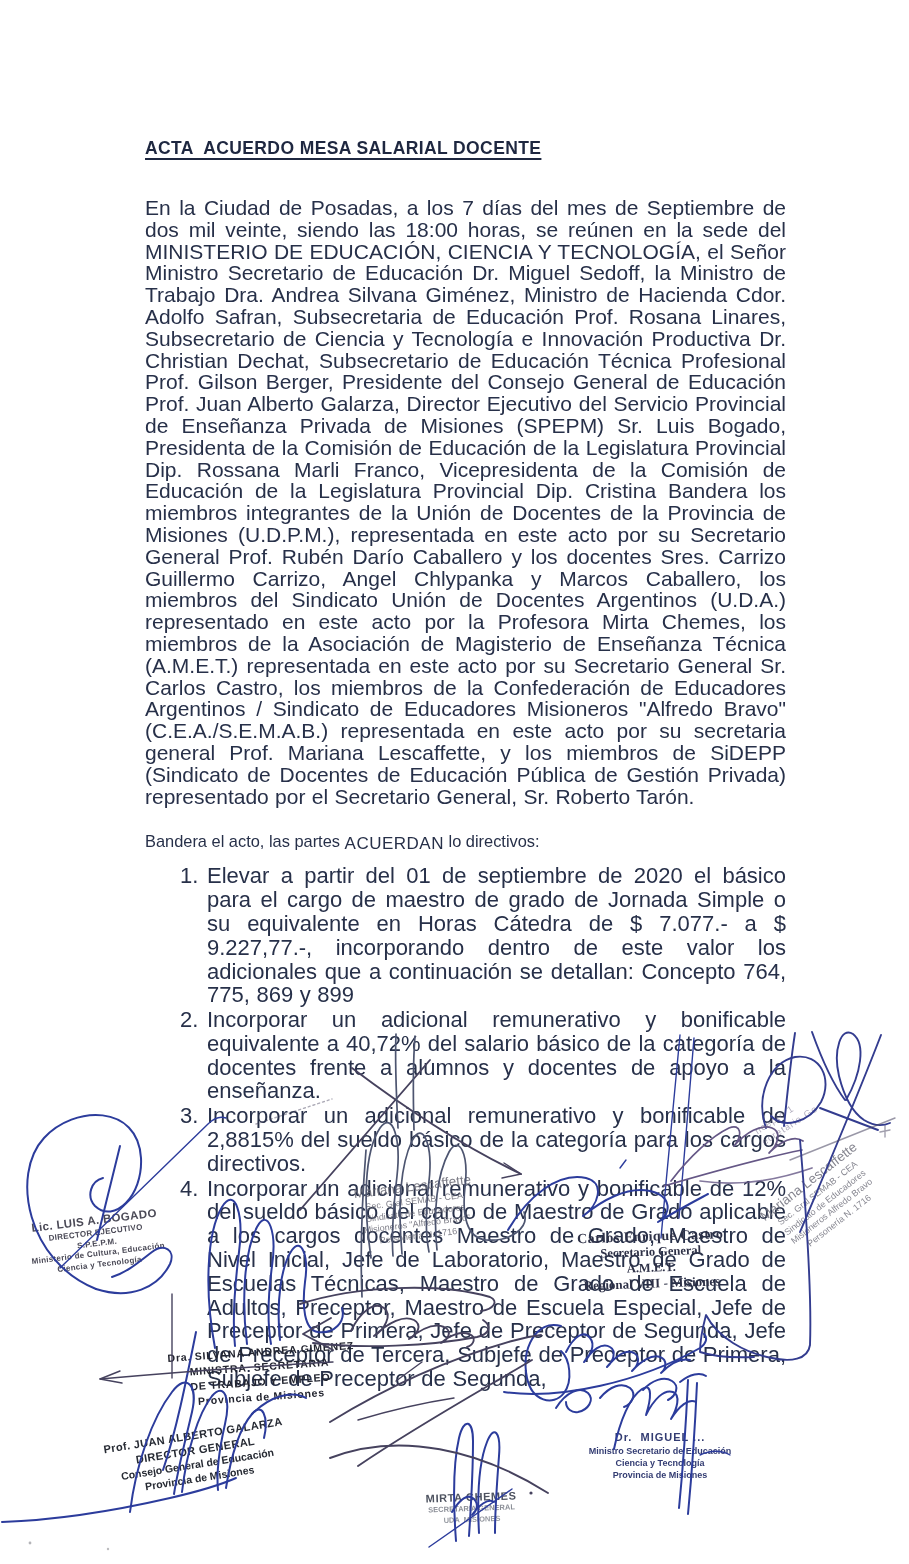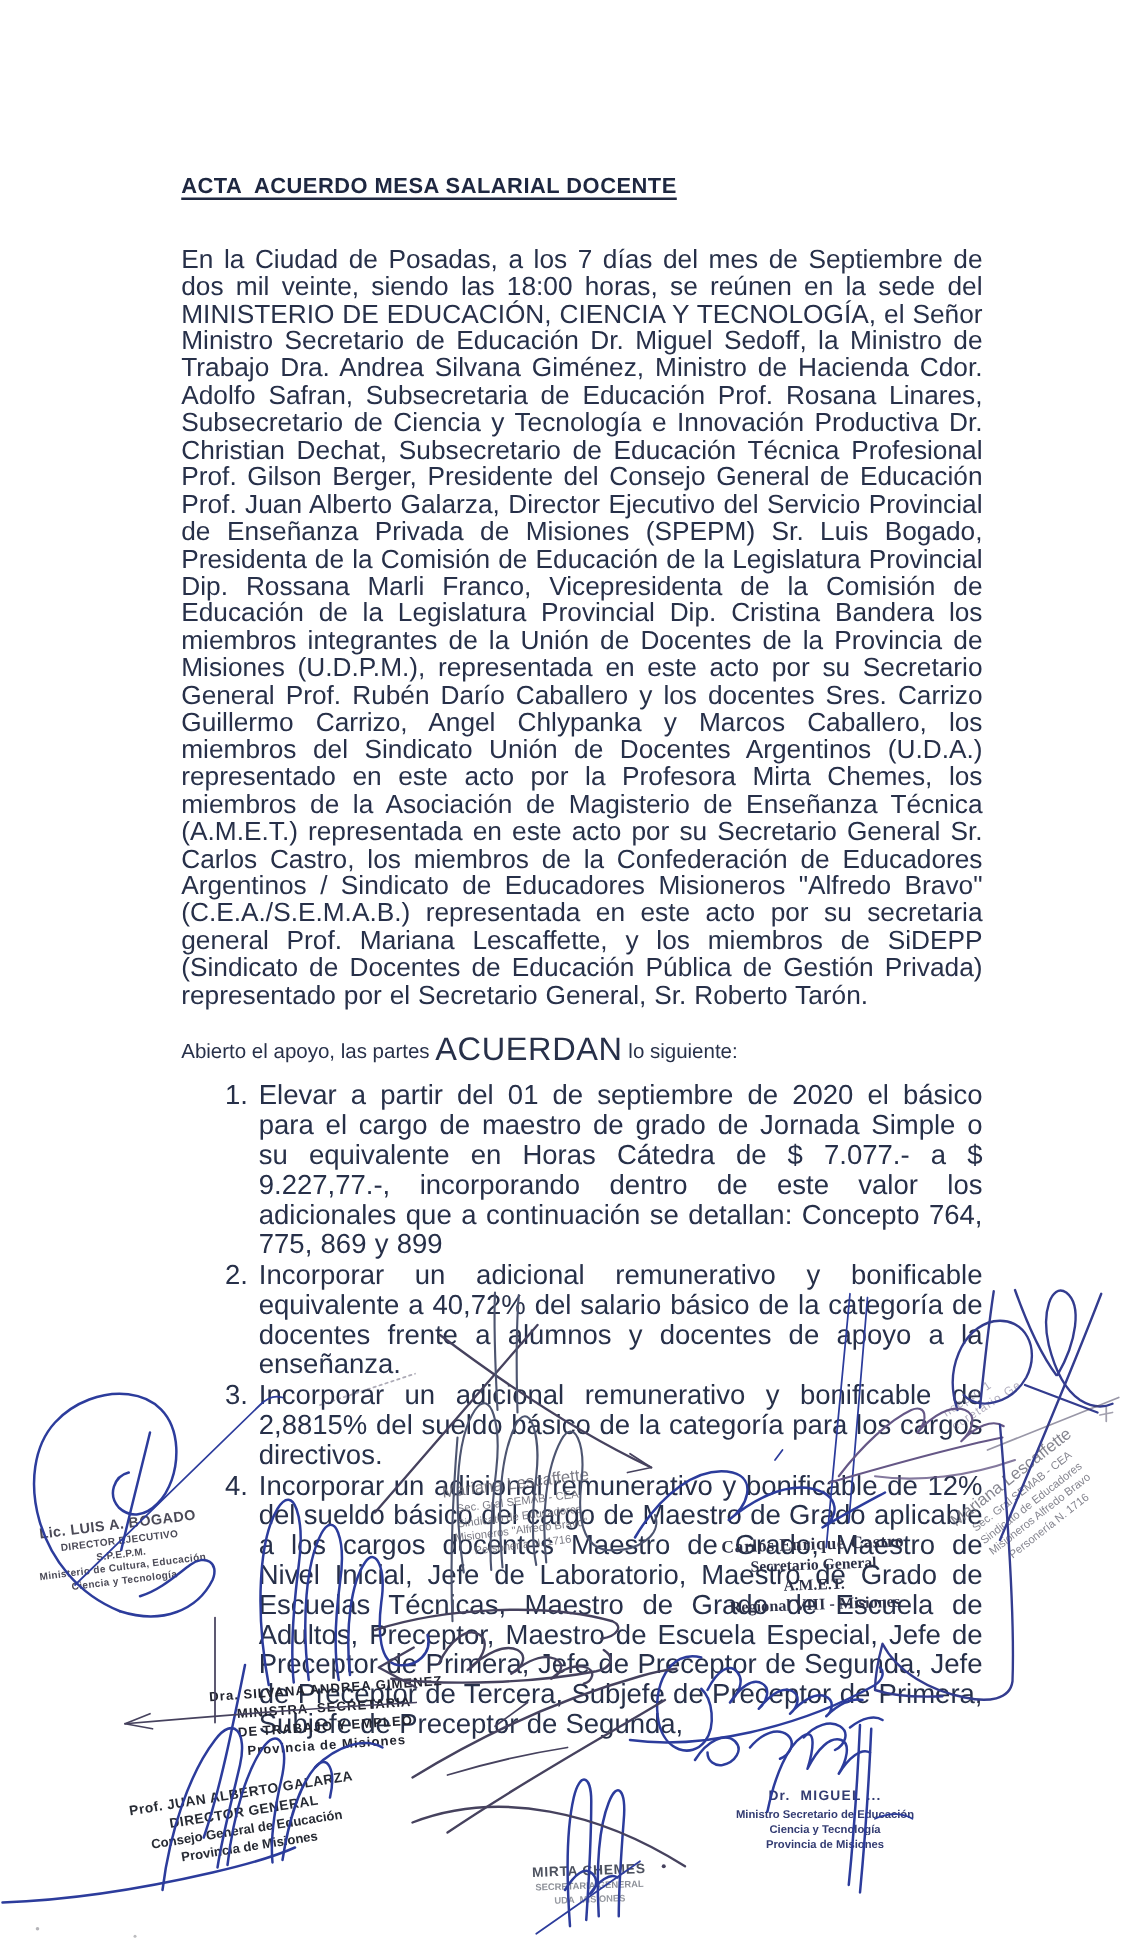--- a/index.html
+++ b/index.html
@@ -12,21 +12,21 @@
   .doc h1{
     font-size:17.5px;font-weight:bold;margin:0 0 38px 0;
     color:#1e2740;letter-spacing:.4px;white-space:pre;
     text-decoration:underline;text-underline-offset:4px;text-decoration-thickness:1.6px;
   }
   .para{
     font-size:21px;line-height:21.8px;text-align:justify;margin:0 0 25px 0;
     word-spacing:.5px;
   }
   .agree{font-size:16.4px;margin:0 0 13px 0;}
-  .acuerdan{font-size:26px;letter-spacing:.5px;line-height:0;vertical-align:-2px;}
+  .acuerdan{font-size:17px;letter-spacing:.5px;line-height:0;vertical-align:-2px;}
   ol.items{margin:0;padding:0 0 0 60px;}
   ol.items li{
     font-size:22px;line-height:23.8px;text-align:justify;margin:0 0 1px 0;
     padding-left:2px;word-spacing:.5px;
   }
   
   .stamp{position:absolute;text-align:center;transform-origin:left top;}
   .stamp div{white-space:pre;}
   .st-bogado{left:14px;top:1224px;width:160px;transform:rotate(-7deg);color:#4b4a57;}
   .st-bogado .l0{font-size:11.5px;font-weight:bold;letter-spacing:.4px;margin-bottom:2px;}
@@ -67,21 +67,21 @@
   .pp{stroke:#655786;stroke-width:1.7;}
   .pn{stroke:#333c8f;stroke-width:1.9;}
   .pg{stroke:#4d5570;stroke-width:1.7;}
 </style>
 </head>
 <body>
 
 <div class="doc">
   <h1>ACTA  ACUERDO MESA SALARIAL DOCENTE</h1>
   <p class="para">En la Ciudad de Posadas, a los 7 días del mes de Septiembre de dos mil veinte, siendo las 18:00 horas, se reúnen en la sede del MINISTERIO DE EDUCACIÓN, CIENCIA Y TECNOLOGÍA, el Señor Ministro Secretario de Educación Dr. Miguel Sedoff, la Ministro de Trabajo Dra. Andrea Silvana Giménez, Ministro de Hacienda Cdor. Adolfo Safran, Subsecretaria de Educación Prof. Rosana Linares, Subsecretario de Ciencia y Tecnología e Innovación Productiva Dr. Christian Dechat, Subsecretario de Educación Técnica Profesional Prof. Gilson Berger, Presidente del Consejo General de Educación Prof. Juan Alberto Galarza, Director Ejecutivo del Servicio Provincial de Enseñanza Privada de Misiones (SPEPM) Sr. Luis Bogado, Presidenta de la Comisión de Educación de la Legislatura Provincial Dip. Rossana Marli Franco, Vicepresidenta de la Comisión de Educación de la Legislatura Provincial Dip. Cristina Bandera los miembros integrantes de la Unión de Docentes de la Provincia de Misiones (U.D.P.M.), representada en este acto por su Secretario General Prof. Rubén Darío Caballero y los docentes Sres. Carrizo Guillermo Carrizo, Angel Chlypanka y Marcos Caballero, los miembros del Sindicato Unión de Docentes Argentinos (U.D.A.) representado en este acto por la Profesora Mirta Chemes, los miembros de la Asociación de Magisterio de Enseñanza Técnica (A.M.E.T.) representada en este acto por su Secretario General Sr. Carlos Castro, los miembros de la Confederación de Educadores Argentinos / Sindicato de Educadores Misioneros "Alfredo Bravo" (C.E.A./S.E.M.A.B.) representada en este acto por su secretaria general Prof. Mariana Lescaffette, y los miembros de SiDEPP (Sindicato de Docentes de Educación Pública de Gestión Privada) representado por el Secretario General, Sr. Roberto Tarón.</p>
-  <p class="agree"><span>Abierto el apoyo, las partes </span><span class="acuerdan">ACUERDAN</span><span> lo siguiente:</span></p>
+  <p class="agree"><span>Bandera el acto, las partes </span><span class="acuerdan">ACUERDAN</span><span> lo directivos:</span></p>
   <ol class="items">
     <li>Elevar a partir del 01 de septiembre de 2020 el básico para el cargo de maestro de grado de Jornada Simple o su equivalente en Horas Cátedra de $ 7.077.- a $ 9.227,77.-, incorporando dentro de este valor los adicionales que a continuación se detallan: Concepto 764, 775, 869 y 899</li>
     <li>Incorporar un adicional remunerativo y bonificable equivalente a 40,72% del salario básico de la categoría de docentes frente a alumnos y docentes de apoyo a la enseñanza.</li>
     <li>Incorporar un adicional remunerativo y bonificable de 2,8815% del sueldo básico de la categoría para los cargos directivos.</li>
     <li>Incorporar un adicional remunerativo y bonificable de 12% del sueldo básico del cargo de Maestro de Grado aplicable a los cargos docentes Maestro de Grado, Maestro de Nivel Inicial, Jefe de Laboratorio, Maestro de Grado de Escuelas Técnicas, Maestro de Grado de Escuela de Adultos, Preceptor, Maestro de Escuela Especial, Jefe de Preceptor de Primera, Jefe de Preceptor de Segunda, Jefe de Preceptor de Tercera, Subjefe de Preceptor de Primera, Subjefe de Preceptor de Segunda,</li>
   </ol>
 </div>
 
 <div class="stamp st-bogado">
   <div class="l0">Lic. LUIS A. BOGADO</div>

